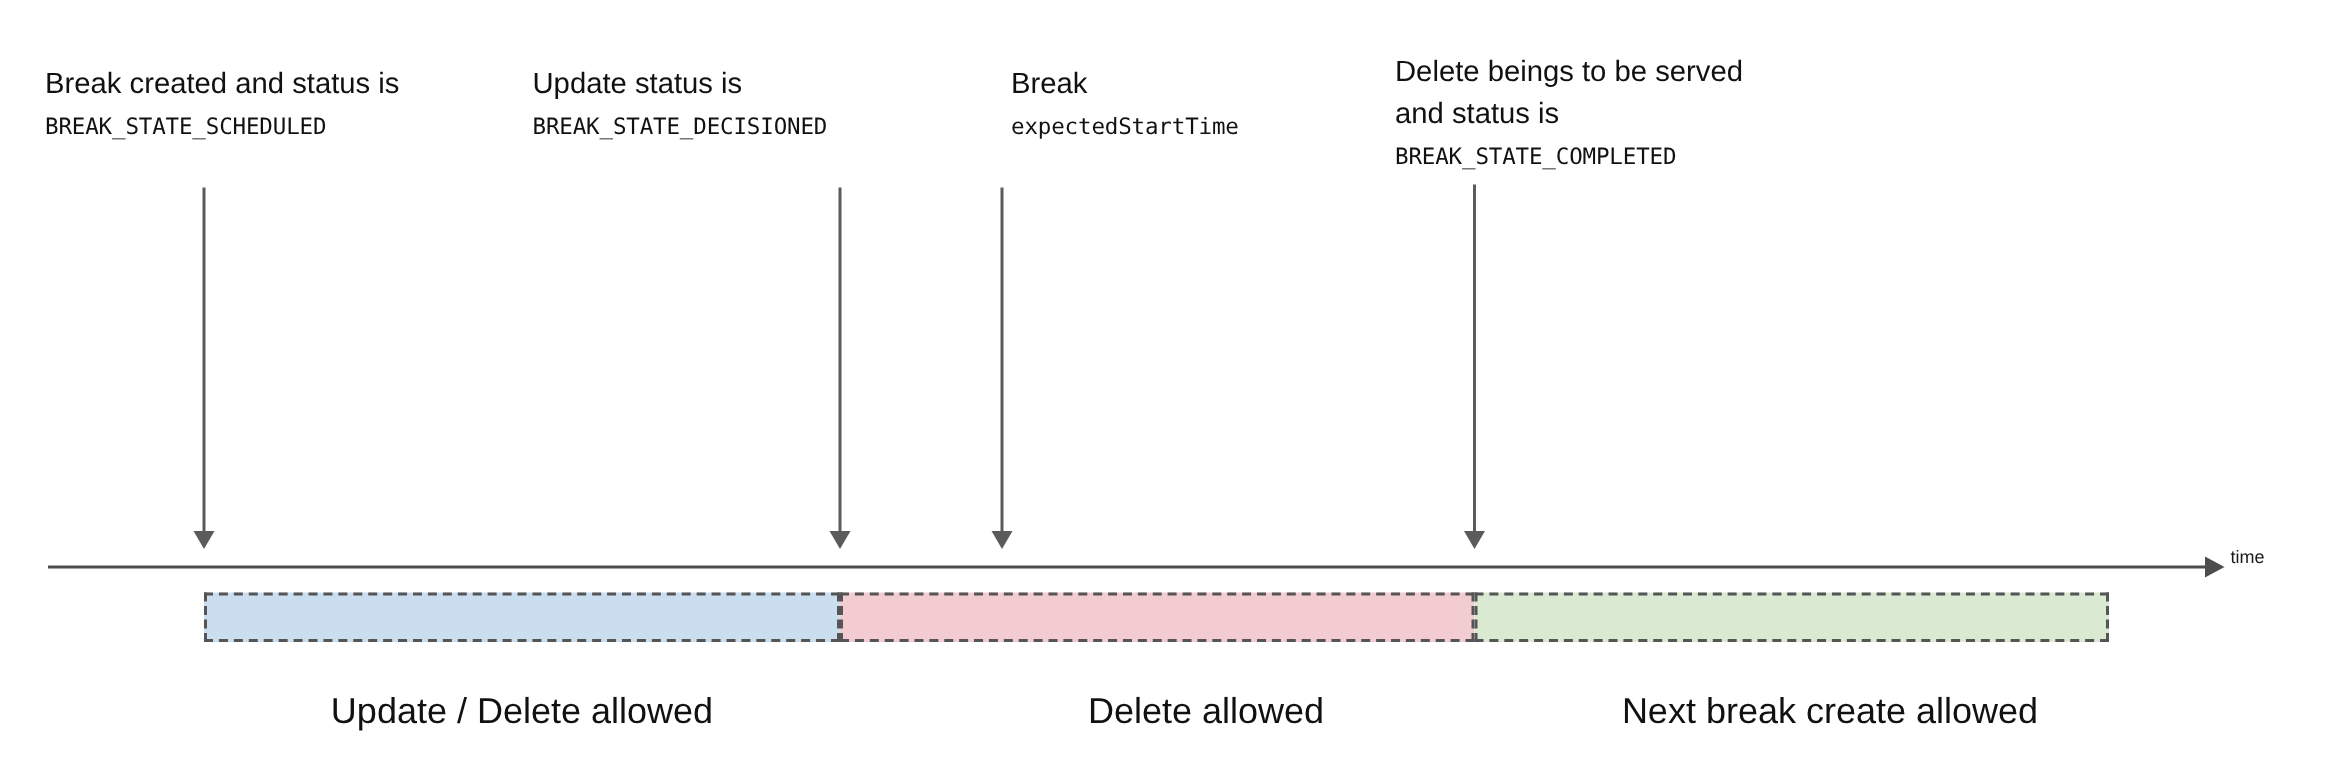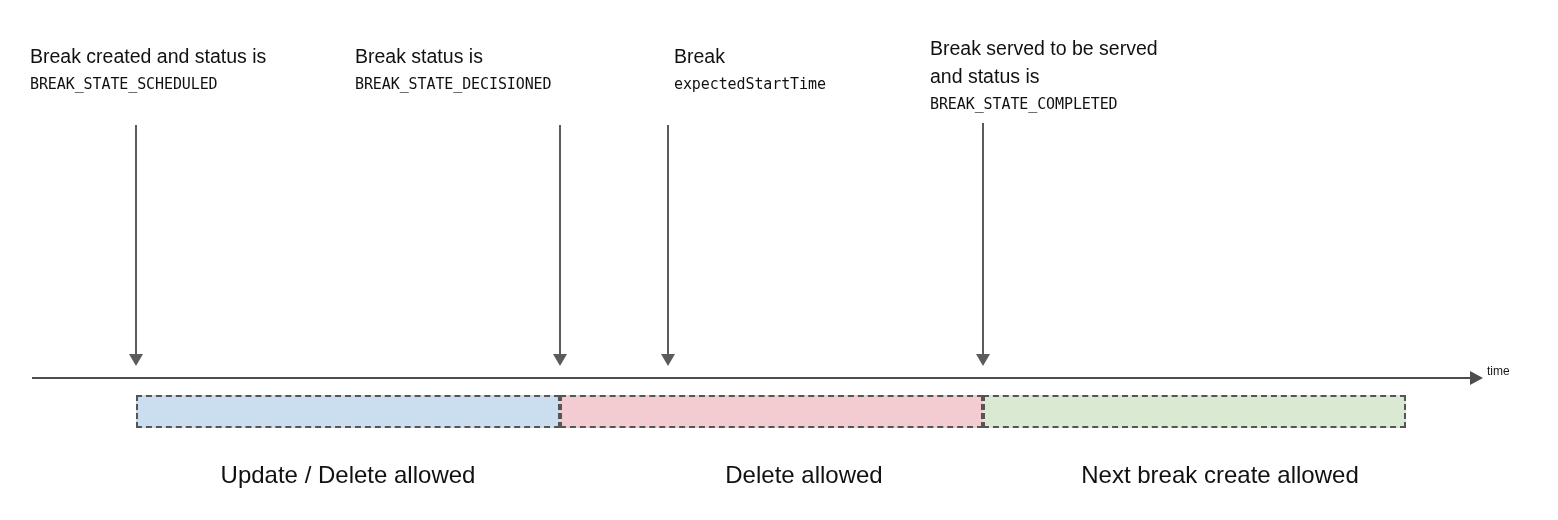--- a/index.html
+++ b/index.html
@@ -103,31 +103,31 @@
 <body>
 
 <div id="diagram" style="width: 1558px; height: 520px; background: rgb(255, 255, 255);">
 
   <div class="annotation" style="left: 30px; top: 42px;">
     <span class="line sans">Break created and status is</span>
     <span class="line mono">BREAK_STATE_SCHEDULED</span>
   </div>
 
   <div class="annotation" style="left: 355px; top: 42px;">
-    <span class="line sans">Break status is</span>
+    <span class="line sans">Update status is</span>
     <span class="line mono">BREAK_STATE_DECISIONED</span>
   </div>
 
   <div class="annotation" style="left: 674px; top: 42px;">
     <span class="line sans">Break</span>
     <span class="line mono">expectedStartTime</span>
   </div>
 
   <div class="annotation" style="left: 930px; top: 34px;">
-    <span class="line sans">Break served to be served</span>
+    <span class="line sans">Delete beings to be served</span>
     <span class="line sans">and status is</span>
     <span class="line mono">BREAK_STATE_COMPLETED</span>
   </div>
 
   <div class="event-arrow" style="left: 129px; top: 125px; height: 241px;">
     <span class="shaft"></span>
     <span class="head"></span>
   </div>
   <div class="event-arrow" style="left: 553px; top: 125px; height: 241px;">
     <span class="shaft"></span>

